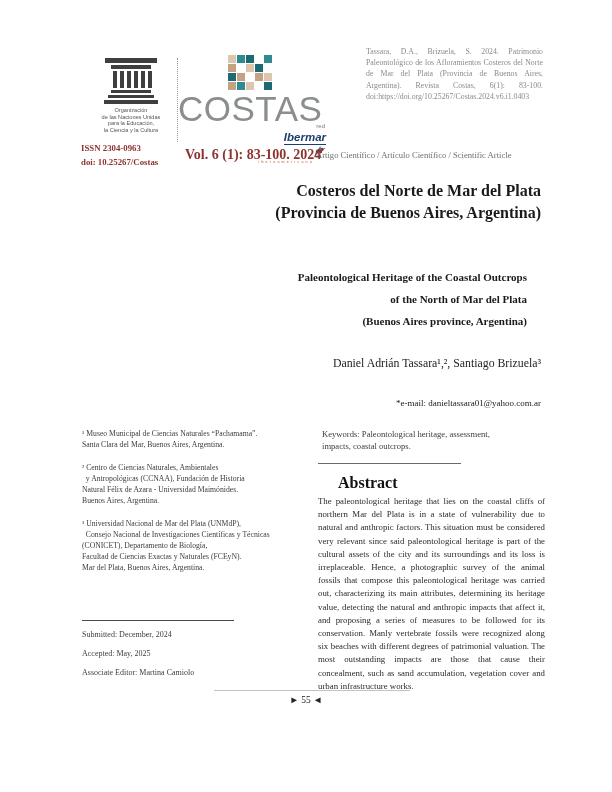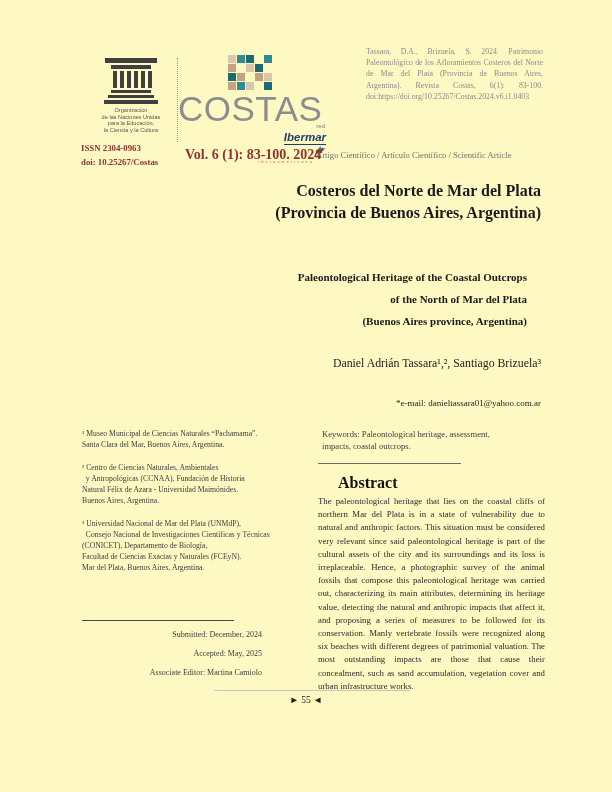--- a/index.html
+++ b/index.html
@@ -1,16 +1,16 @@
 <!DOCTYPE html>
 <html><head>
 <meta charset="utf-8">
 <style>
   html,body{margin:0;padding:0;background:#e8e8e8;}
-  .page{position:relative;width:612px;height:792px;margin:0 auto;background:#fef9c3;
+  .page{position:relative;width:612px;height:792px;margin:0 auto;background:#ffffff;
         font-family:"Liberation Serif",serif;color:#222;overflow:hidden;}
 
   
   .citation{position:absolute;left:366px;top:46px;width:177px;font-size:7.8px;
             line-height:11.2px;text-align:justify;color:#8a8a8a;}
 
   
   .unesco{position:absolute;left:92px;top:58px;width:78px;height:84px;
           padding-right:7px;border-right:1px dotted #9a9a9a;text-align:center;}
   .unesco svg{display:block;margin:0 auto;}
@@ -45,21 +45,21 @@
 
   .authors{position:absolute;right:71px;top:356px;width:480px;text-align:right;font-size:11.8px;color:#222;}
   .email{position:absolute;right:71px;top:398px;width:480px;text-align:right;font-size:9px;color:#222;
          text-decoration:none;}
 
   
   .affiliations{position:absolute;left:82px;top:428px;width:232px;font-size:7.7px;
                 line-height:11px;color:#3c3c3c;}
   .aff{white-space:pre-line;margin-bottom:12px;}
 
-  .dates{position:absolute;left:82px;top:620px;width:180px;font-size:8px;color:#3c3c3c;text-align:right;}
+  .dates{position:absolute;left:82px;top:620px;width:180px;font-size:8px;color:#3c3c3c;}
   .dates-rule{width:152px;border-top:1px solid #4a4a4a;margin-bottom:9px;}
   .date-line{margin-bottom:10px;}
 
   
   .rightcol{position:absolute;left:318px;top:428px;width:227px;}
   .keywords{font-size:8.6px;line-height:12px;white-space:pre-line;color:#3c3c3c;padding-left:4px;}
   .abstract-rule{width:143px;border-top:1px solid #6a6a6a;margin-top:11px;}
   .abstract-heading{margin-top:10px;font-weight:bold;font-size:16px;color:#111;margin-left:20px;}
   .abstract-text{margin-top:3px;font-size:8.8px;line-height:13.2px;text-align:justify;color:#2b2b2b;}
 

